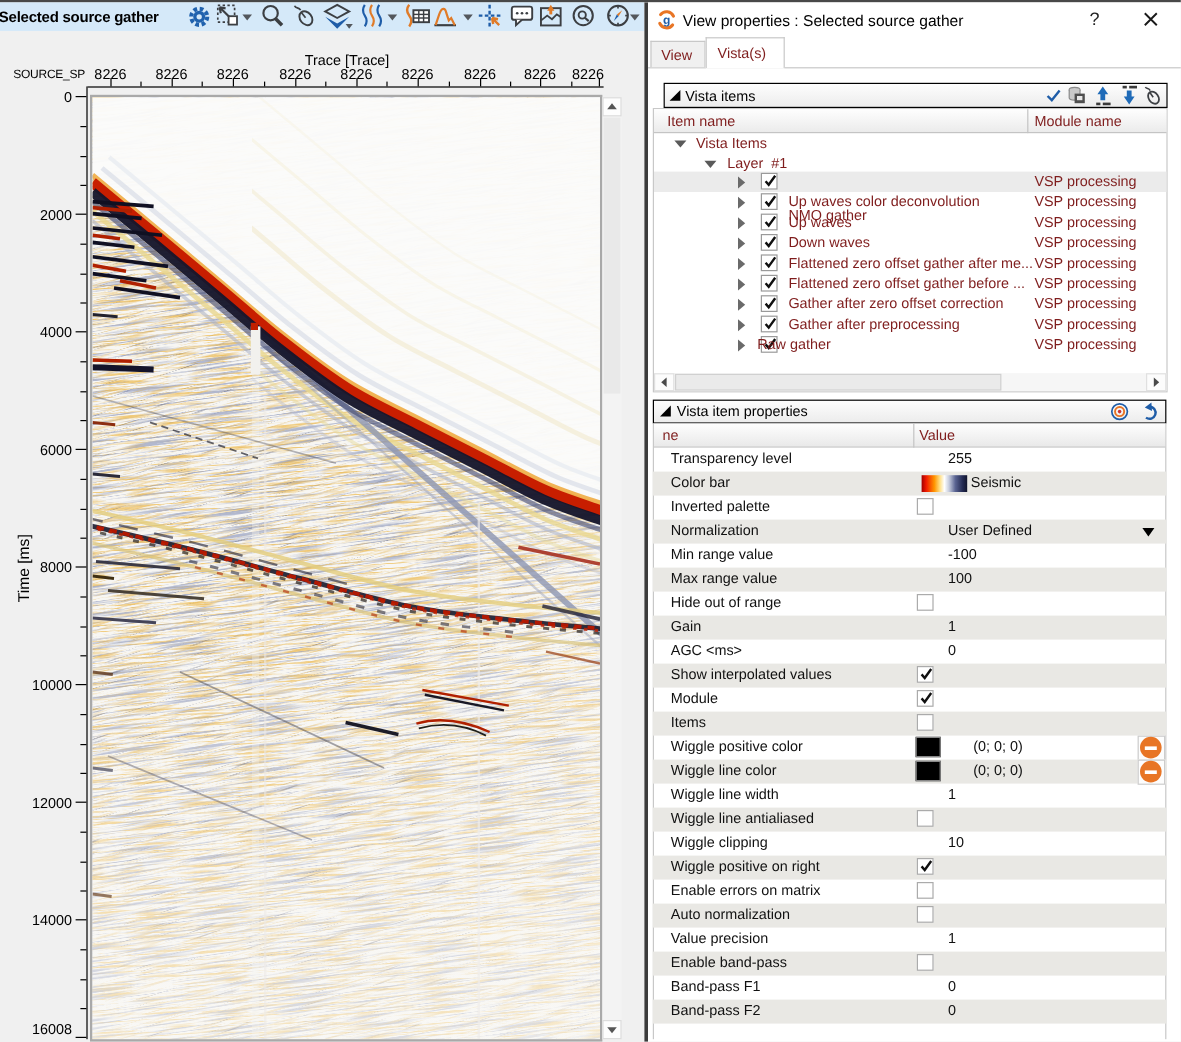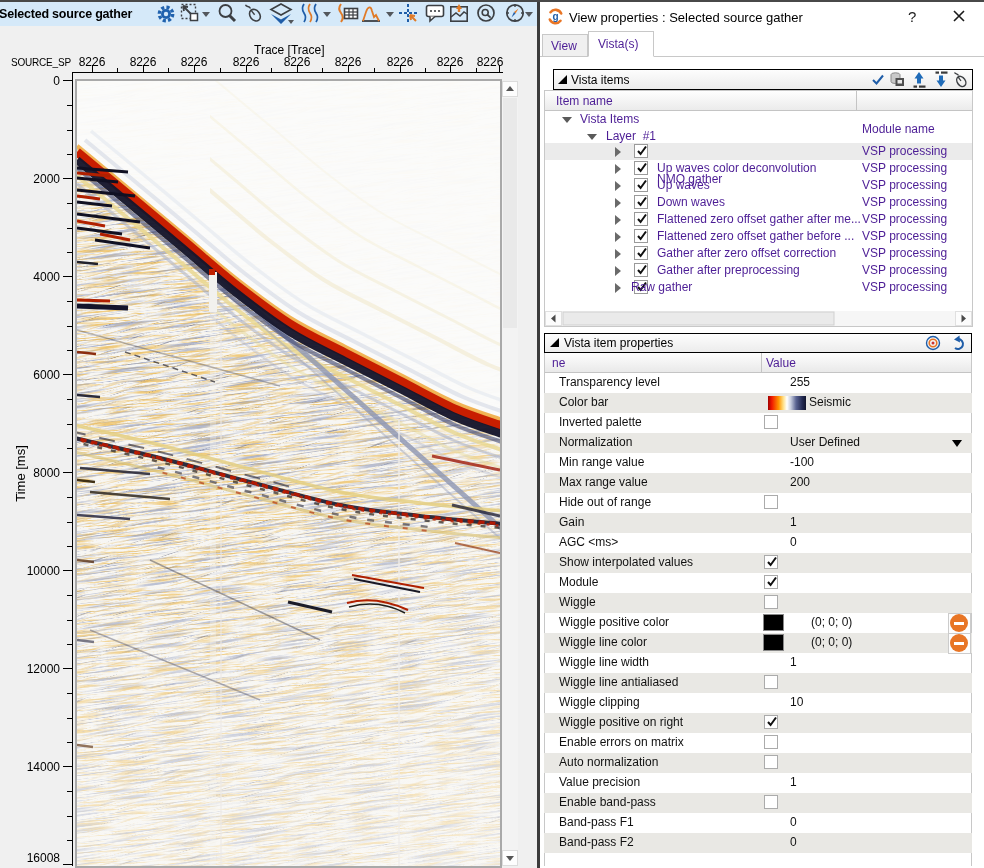--- a/index.html
+++ b/index.html
@@ -2,21 +2,21 @@
 <html><head>
 <meta charset="utf-8">
 <style>
 html,body{margin:0;padding:0;width:984px;height:868px;overflow:hidden;
  font-family:"Liberation Sans",sans-serif;background:#f0f0f0;}
 *{box-sizing:border-box;}
 .abs{position:absolute;}
 .tick{position:absolute;background:#000;}
 .xlab{position:absolute;top:55px;width:40px;text-align:center;font-size:12px;color:#000;}
 .ylab{position:absolute;width:46px;text-align:right;font-size:12px;color:#000;}
-.pn{position:absolute;font-size:12px;color:#4c1d95;white-space:nowrap;}
+.pn{position:absolute;font-size:12px;color:#7f1d1d;white-space:nowrap;}
 .hdrbox{position:absolute;border:1px solid #000;background:linear-gradient(#fdfdfd,#ececec);}
 .row{position:absolute;left:544px;width:428px;height:20px;font-size:12px;color:#111;}
 .rg{background:#e9e8e4;}
 .rname{position:absolute;left:15px;top:2px;white-space:nowrap;}
 .rval{position:absolute;left:224px;top:2px;white-space:nowrap;margin-left:22px;}
 .cbx{position:absolute;width:14px;height:14px;background:#fff;border:1px solid #ababab;}
 .expd{position:absolute;width:0;height:0;border-top:6px solid #5a5a5a;border-left:5px solid transparent;border-right:5px solid transparent;}
 .expr{position:absolute;width:0;height:0;border-left:6px solid #6a6a6a;border-top:5px solid transparent;border-bottom:5px solid transparent;}
 svg{position:absolute;overflow:visible;}
 </style>
@@ -401,21 +401,21 @@
  <ellipse cx="7" cy="9.5" rx="4" ry="5.5" fill="none" stroke="#3c3f43" stroke-width="1.5"></ellipse>
  <line x1="7" y1="4.2" x2="7" y2="9" stroke="#3c3f43" stroke-width="1.3"></line>
  </g>
  <path d="M4.5,3.5 C3.5,1 1.5,2.5 0.5,0.5" fill="none" stroke="#3c3f43" stroke-width="1.3"></path>
 </g>
 </svg>
 <div class="abs" style="left:544px;top:90px;width:429px;height:237px;background:#fff;border:1px solid #c8c8c8;"></div>
 <div class="abs" style="left:545px;top:91px;width:427px;height:20px;background:linear-gradient(#fefefe,#ebebeb);border-bottom:1px solid #c4c4c4;"></div>
 <div class="pn" style="left:556px;top:94px;">Item name</div>
 <div class="abs" style="left:856px;top:91px;width:1px;height:20px;background:#c4c4c4;"></div>
-<div class="pn" style="left:862px;top:94px;margin-top:28px;">Module name</div>
+<div class="pn" style="left:862px;top:94px;">Module name</div>
 <div class="expd" style="left:562px;top:117px;"></div>
 <div class="pn" style="left:580px;top:112px;">Vista Items</div>
 <div class="expd" style="left:587px;top:134px;"></div>
 <div class="pn" style="left:606px;top:129px;">Layer&nbsp;&nbsp;#1</div>
 <div class="abs" style="left:545px;top:143px;width:427px;height:17px;background:#ebebeb;"></div>
 <div class="expr" style="left:615px;top:147px;"></div>
 <div class="cbx" style="left:634px;top:144px;border-color:#9a9a9a;"></div>
 <svg style="left:636px;top:145px;" width="12" height="12" viewBox="0 0 12 12">
     <path d="M2,6 L4.6,9 L10,1.5" fill="none" stroke="#101010" stroke-width="2"></path>
   </svg>
@@ -517,21 +517,21 @@
     <span class="rname">Normalization</span>
     <span class="rval">User Defined</span>
     <span class="abs" style="left:408px;top:7px;width:0;height:0;border-top:7px solid #000;border-left:5.5px solid transparent;border-right:5.5px solid transparent;"></span>
   </div>
 <div class="row" style="top:453px;border-radius:10px;">
     <span class="rname">Min range value</span>
     <span class="rval">-100</span>
   </div>
 <div class="row rg" style="top:473px;">
     <span class="rname">Max range value</span>
-    <span class="rval">200</span>
+    <span class="rval">100</span>
   </div>
 <div class="row" style="top:493px;">
     <span class="rname">Hide out of range</span>
     <span class="cbx" style="left:220px;top:2px;"></span>
   </div>
 <div class="row rg" style="top:513px;">
     <span class="rname">Gain</span>
     <span class="rval">1</span>
   </div>
 <div class="row" style="top:533px;">
@@ -546,21 +546,21 @@
     </svg>
   </div>
 <div class="row" style="top:573px;">
     <span class="rname">Module</span>
     <span class="cbx" style="left:220px;top:2px;"></span>
     <svg style="left:222px;top:3px;" width="12" height="12" viewBox="0 0 12 12">
       <path d="M2,6 L4.6,9 L10,1.5" fill="none" stroke="#101010" stroke-width="2"></path>
     </svg>
   </div>
 <div class="row rg" style="top:593px;">
-    <span class="rname">Wiggle</span>
+    <span class="rname">Items</span>
     <span class="cbx" style="left:220px;top:2px;"></span>
   </div>
 <div class="row" style="top:613px;">
     <span class="rname">Wiggle positive color</span>
     <span class="abs" style="left:219px;top:1px;width:21px;height:17px;background:#000;border:1px solid #888;"></span>
     <span class="rval" style="left:245px;">(0; 0; 0)</span>
     <span class="abs" style="left:404px;top:0px;width:23px;height:21px;border:1px solid #ccc;background:#fdfdfd;"></span>
     <span class="abs" style="left:406px;top:1px;width:18px;height:18px;border-radius:9px;background:#e87525;"></span>
     <span class="abs" style="left:410px;top:9px;width:10px;height:3px;background:#fff;"></span>
   </div>

